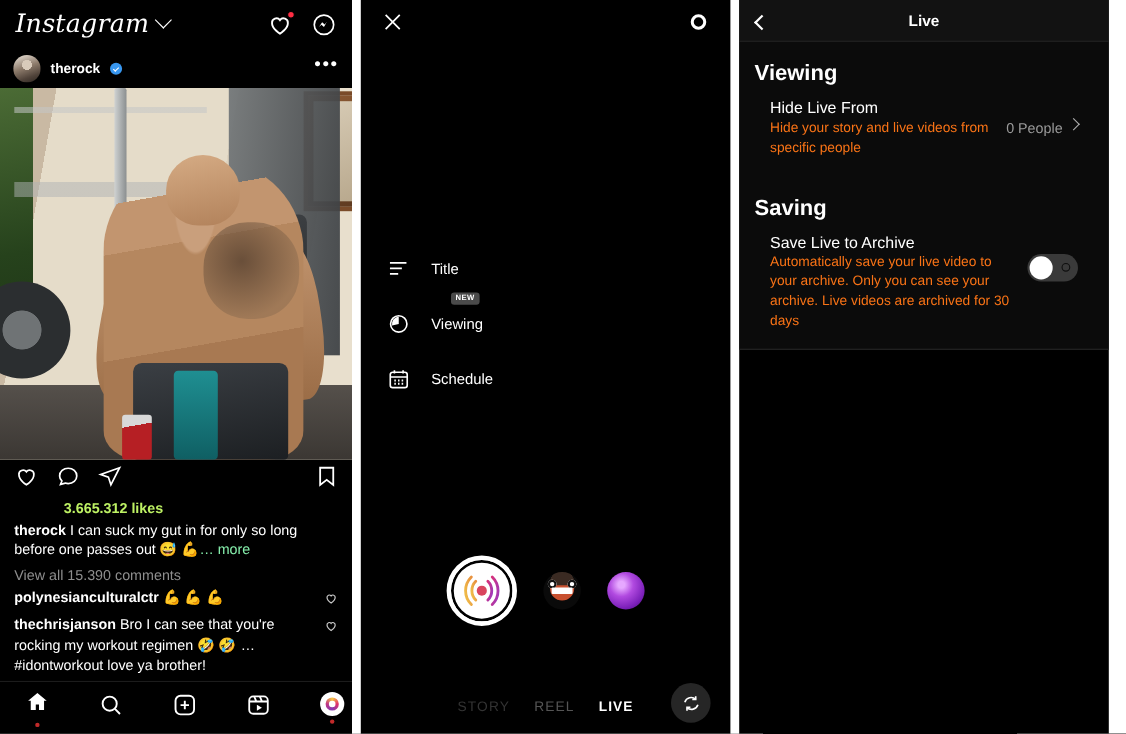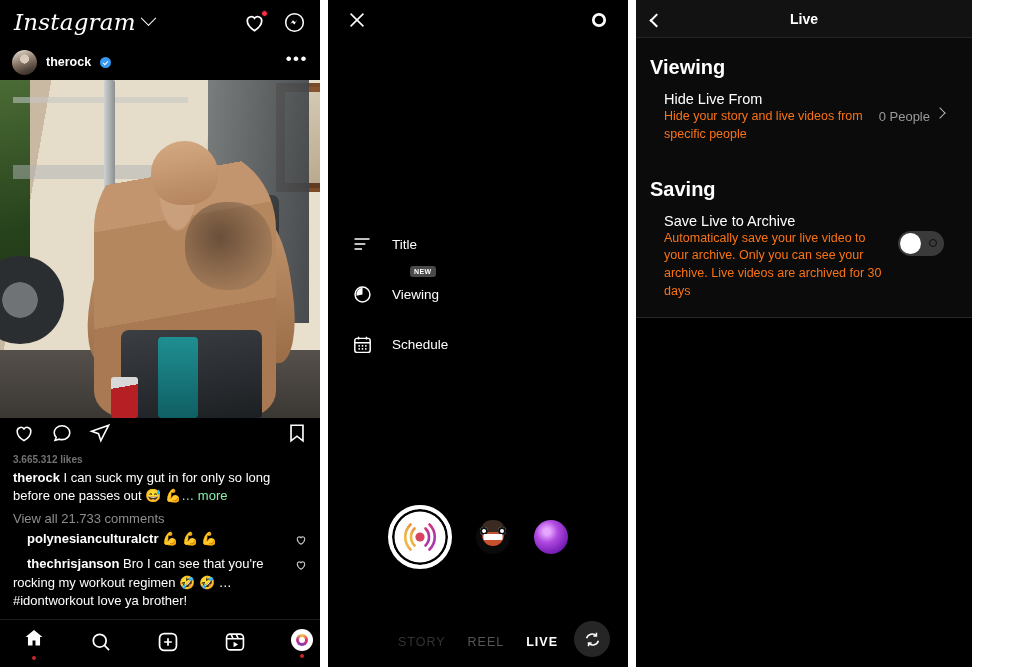--- a/index.html
+++ b/index.html
@@ -5,21 +5,21 @@
   * { margin:0; padding:0; box-sizing:border-box; }
   html,body { width:1024px; height:667px; background:#000; overflow:hidden; }
   body { font-family:"Liberation Sans", sans-serif; -webkit-font-smoothing:antialiased; }
 
   .screen { position:relative; width:1024px; height:667px; display:flex; background:#fff; }
 
   
   .panel { position:relative; height:667px; background:#000; overflow:hidden; }
   .p-feed { width:320px; }
   .divider { width:8px; height:667px; background:#ffffff; flex:0 0 8px; }
-  .p-live { width:300px; }
+  .p-live { width:336px; }
   .p-settings { width:336px; }
 
   
   .ig-header { height:44px; display:flex; align-items:center; justify-content:space-between;
                padding:0 14px 0 14px; background:#000; }
   .ig-logo { display:flex; align-items:center; gap:7px; }
   .ig-wordmark { font-family:"DejaVu Serif", serif; font-style:italic; font-weight:400;
                  font-size:23px; color:#fff; letter-spacing:.2px; }
   .chev-small { width:11px; height:11px; border-right:1.7px solid #fff; border-bottom:1.7px solid #fff;
                 transform:rotate(45deg) translate(-3px,-3px); }
@@ -78,29 +78,29 @@
       background:linear-gradient(190deg,#c2956f,#9a6c46); transform:rotate(-8deg); }
   .ph-shorts { position:absolute; left:36%; top:74%; width:42%; height:26%;
       background:linear-gradient(170deg,#3b3f44,#1c1f22); border-radius:8px 8px 4px 4px; }
   .ph-towel { position:absolute; left:47%; top:76%; width:12%; height:24%;
       background:linear-gradient(180deg,#1f8f92,#0f5f63); border-radius:4px; }
   .ph-can { position:absolute; left:33%; top:88%; width:8%; height:12%; border-radius:3px;
       background:linear-gradient(170deg,#d8d8d8 0 26%,#b61f24 26% 100%); }
 
   .actions { height:34px; display:flex; align-items:center; padding:0 13px; gap:16px; }
   .actions .spacer { flex:1; }
-  .likes { padding:2px 13px 0; font-size:10px; font-weight:700; color:#737373; }
+  .likes { padding:2px 13px 0; font-size:13px; font-weight:700; color:#bef264;margin-left:45px; }
   .caption { padding:4px 13px 0; font-size:13px; color:#fff; line-height:1.42; }
   .caption b { font-weight:700; }
   .muted { color:#86efac; }
   .viewall { padding:5px 13px 0; font-size:13px; color:#8e8e8e; }
   .cmt { padding:4px 13px 0; font-size:13px; color:#fff; line-height:1.42;
          display:flex; align-items:flex-start; gap:6px; }
   .cmt .ctext { flex:1; }
-  .cmt b { font-weight:700;margin-left:14px; }
+  .cmt b { font-weight:700; }
   .heart-mini { flex:0 0 12px; margin-top:3px; }
 
   .tabbar { position:absolute; left:0; bottom:0; width:336px; height:48px; background:#000;
             border-top:1px solid #1c1c1c; display:flex; align-items:center; }
   .tabitem { flex:1; display:flex; flex-direction:column; align-items:center; justify-content:center;
              position:relative; gap:3px; }
   .tabdot { width:4px; height:4px; border-radius:50%; background:#c22a2a; }
   .prof-ic { width:22px; height:22px; border-radius:50%; background:#fff; display:flex;
              align-items:center; justify-content:center; }
   .prof-ic .ring { width:12px; height:12px; border-radius:50%;
@@ -250,21 +250,21 @@
         </svg>
       </span>
     </div>
 
     <div class="likes">3.665.312 likes</div>
 
     <div class="caption">
       <b>therock</b><span> I can suck my gut in for only so long before one passes out 😅 💪</span><span class="muted">… more</span>
     </div>
 
-    <div class="viewall">View all 21.733 comments</div>
+    <div class="viewall">View all 15.390 comments</div>
 
     <div class="cmt">
       <span class="ctext"><b>polynesianculturalctr</b><span> 💪 💪 💪</span></span>
       <span class="heart-mini">
         <svg width="12" height="12" viewBox="0 0 24 24" fill="none" stroke="#c9c9c9" stroke-width="2.2">
           <path d="M12 20.4s-7.4-4.6-7.4-9.9A4.1 4.1 0 0 1 12 7.6a4.1 4.1 0 0 1 7.4 2.9c0 5.3-7.4 9.9-7.4 9.9z"></path>
         </svg>
       </span>
     </div>
 

